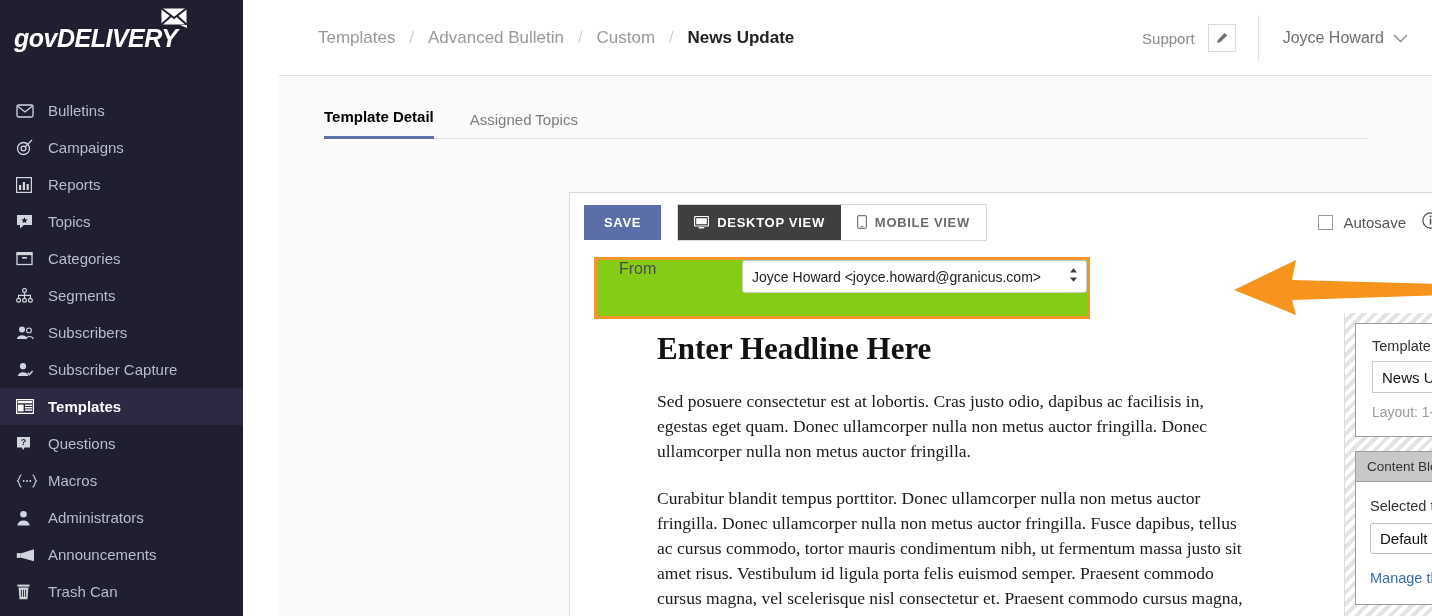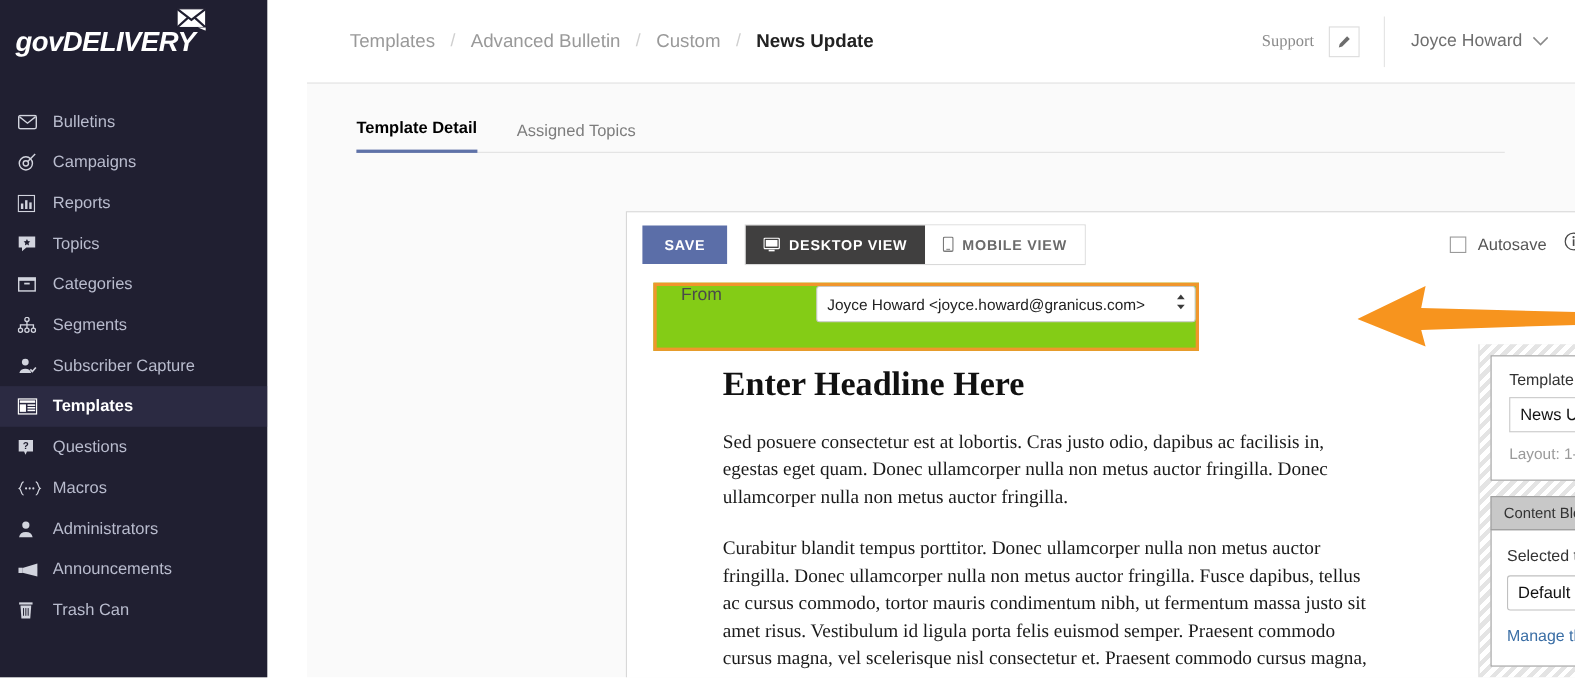--- a/index.html
+++ b/index.html
@@ -50,21 +50,21 @@
     height: 76px; background: #ffffff; border-bottom: 1px solid #e0e0e0;
     display: flex; align-items: center; position: relative;
   }
   .crumbs { display: flex; align-items: center; padding-left: 39px; }
   .crumb { font-size: 17px; color: #999999; cursor: pointer; }
   .crumb.current { color: #222222; font-weight: bold; cursor: default; }
   .crumb-sep { font-size: 16px; color: #cfcfcf; margin: 0 14px; }
 
   .topright { position: absolute; right: 0; top: 0; height: 76px; display: flex; align-items: center; }
   .support-wrap { display: flex; align-items: center; padding-right: 22px; height: 46px; border-right: 1px solid #e3e3e3; }
-  .support-link { font-size: 15px; color: #8a8a8a; cursor: pointer; font-family: Liberation Serif, serif; }
+  .support-link { font-size: 15px; color: #8a8a8a; cursor: pointer; }
   .pencil-btn {
     width: 28px; height: 28px; border: 1px solid #dcdcdc; background: #fff;
     margin-left: 13px; display: flex; align-items: center; justify-content: center;
     cursor: pointer;
   }
   .userwrap { display: flex; align-items: center; padding: 0 24px 0 24px; cursor: pointer; }
   .username { font-size: 16px; color: #6f6f6f; }
   .chev { margin-left: 9px; display: block; }
 
   
@@ -242,20 +242,31 @@
               <circle cx="8.5" cy="2.4" r="1.9"></circle>
               <circle cx="2.6" cy="12.2" r="1.9"></circle>
               <circle cx="8.5" cy="12.2" r="1.9"></circle>
               <circle cx="14.4" cy="12.2" r="1.9"></circle>
               <path d="M8.5 4.3 v3 M2.6 10.3 v-3 h11.8 v3 M8.5 7.3 v3"></path>
             </svg>
         </span>
         <span class="nav-label">Segments</span>
       </a>
 
+      <a class="nav-item">
+        <span class="nav-ico">
+          <svg width="18" height="15" viewBox="0 0 18 15">
+              <circle cx="6" cy="4.4" r="3" fill="#d2d4de"></circle>
+              <path d="M0.8 14 a5.4 5 0 0 1 10.4 0 z" fill="#d2d4de"></path>
+              <circle cx="13" cy="5.4" r="2.4" fill="none" stroke="#d2d4de" stroke-width="1.1"></circle>
+              <path d="M9.8 14 a3.9 3.6 0 0 1 7.4 0" fill="none" stroke="#d2d4de" stroke-width="1.1"></path>
+            </svg>
+        </span>
+        <span class="nav-label">Subscribers</span>
+      </a>
 
       <a class="nav-item">
         <span class="nav-ico">
           <svg width="18" height="15" viewBox="0 0 18 15">
               <circle cx="7" cy="4.2" r="3.1" fill="#d2d4de"></circle>
               <path d="M1.6 14 a5.6 5.2 0 0 1 10.8 0 z" fill="#d2d4de"></path>
               <path d="M11.6 10.8 l1.8 1.9 3.2 -3.6" fill="none" stroke="#d2d4de" stroke-width="1.5"></path>
             </svg>
         </span>
         <span class="nav-label">Subscriber Capture</span>

